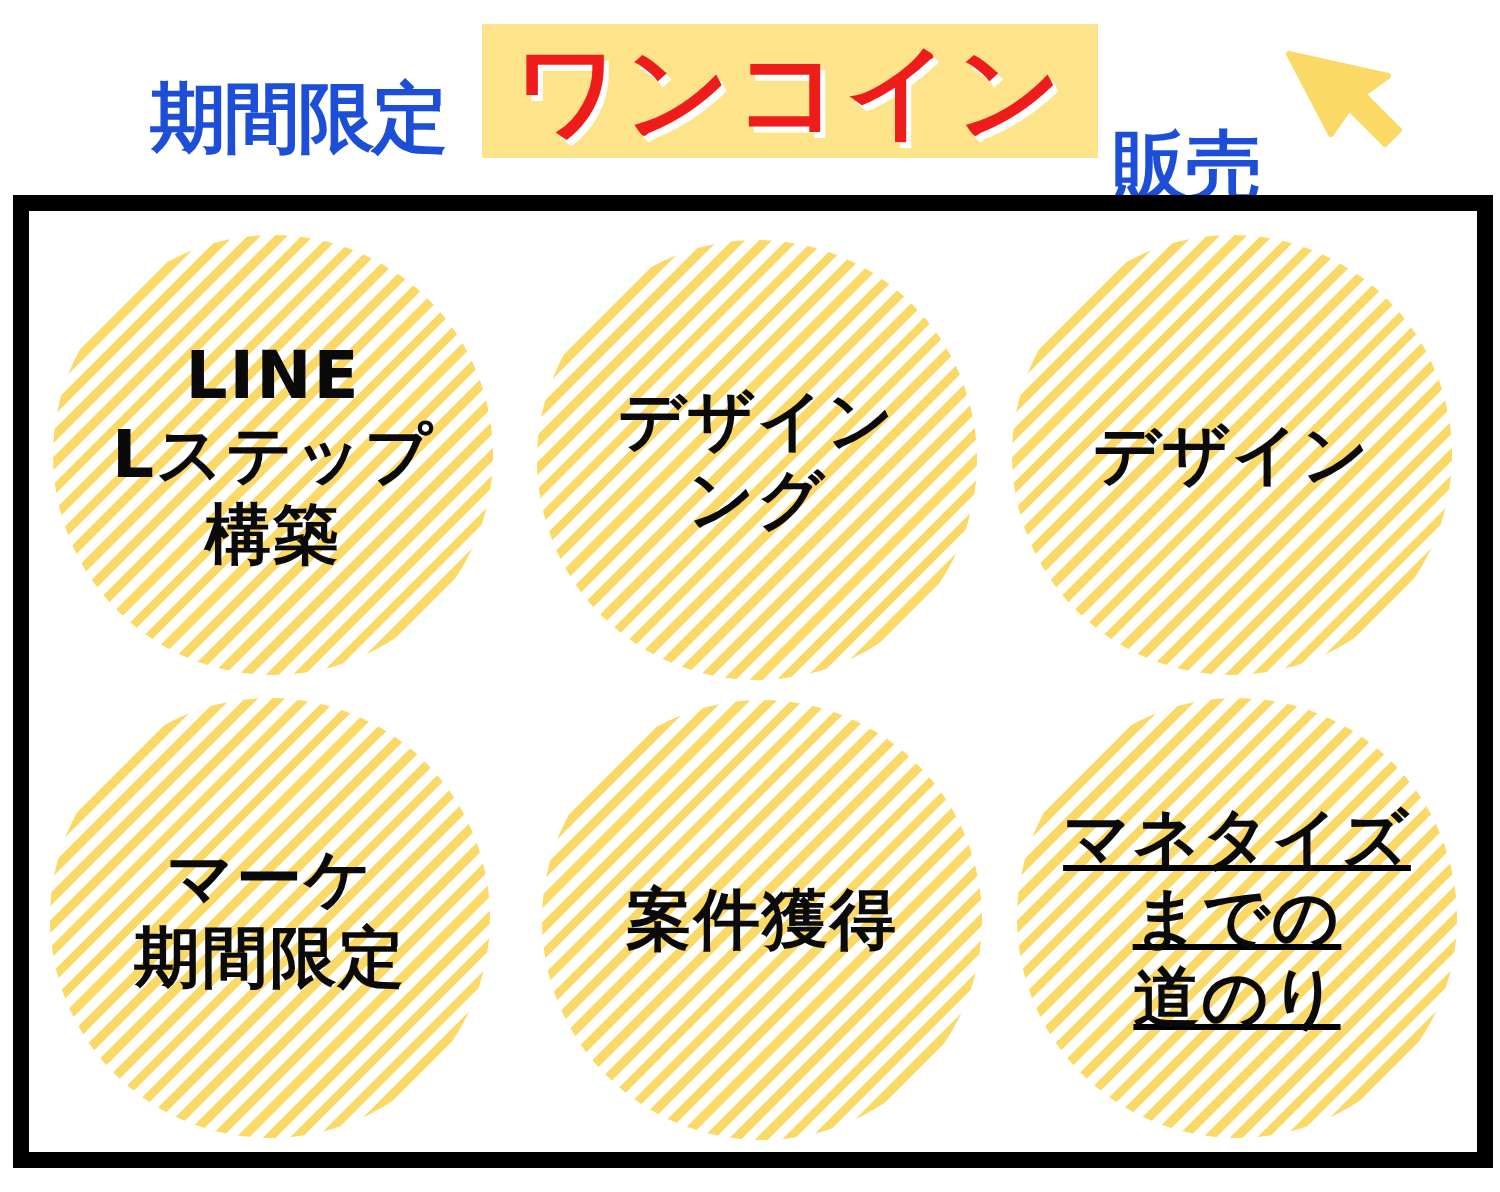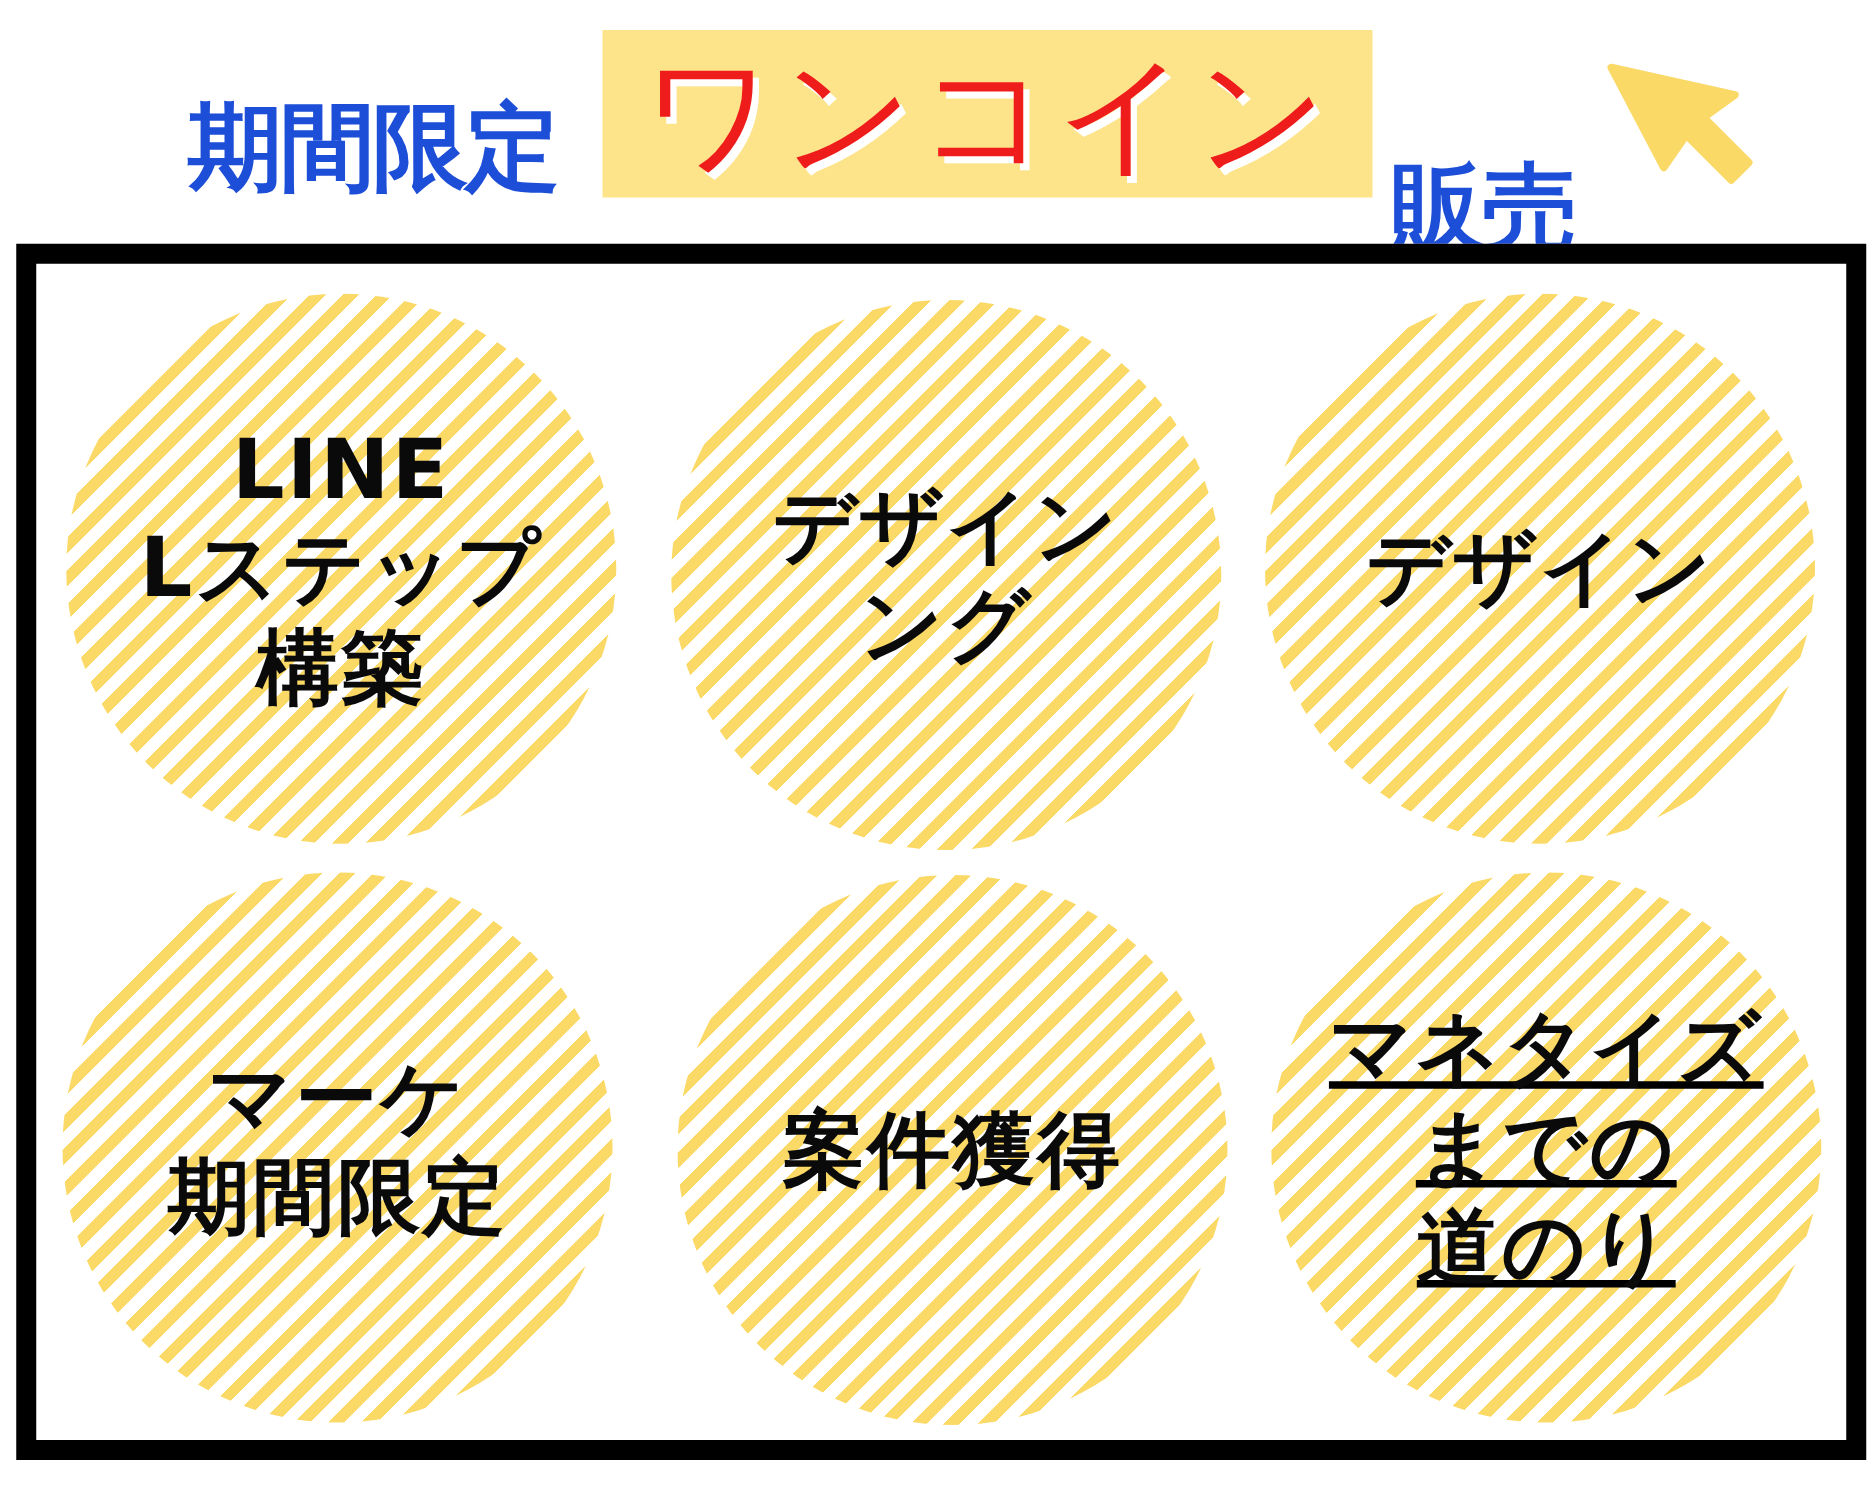--- a/index.html
+++ b/index.html
@@ -3,21 +3,21 @@
 <meta charset="utf-8">
 <style>
   html,body{margin:0;padding:0;background:#ffffff;}
   body{width:1500px;height:1192px;position:relative;overflow:hidden;font-family:"DejaVu Sans","Liberation Sans",sans-serif;}
   .header{position:absolute;left:0;top:0;width:1500px;height:180px;}
   .h-text{position:absolute;font-weight:bold;color:#1d4ed8;font-size:76px;line-height:1;letter-spacing:-2px;}
   .h-left{left:150px;top:80px;}
   .h-right{left:1112px;top:80px;margin-top:48px;}
   .banner{position:absolute;left:482px;top:24px;width:616px;height:134px;background:#fde38a;}
   .banner-text{position:absolute;left:0;top:0;width:100%;height:100%;display:flex;align-items:center;justify-content:center;
-    font-size:104px;font-weight:normal;color:#ef1c1c;letter-spacing:4px;text-shadow:5px 6px 0 #ffffff;line-height:1;}
+    font-size:104px;font-weight:bold;color:#ef1c1c;letter-spacing:4px;text-shadow:5px 6px 0 #ffffff;line-height:1;}
   .cursor{position:absolute;left:1285px;top:50px;width:130px;height:100px;}
   .frame{position:absolute;left:13px;top:195px;width:1448px;height:941px;border:16px solid #000;background:#fff;}
   .circle{position:absolute;width:440px;height:440px;border-radius:50%;
     background:repeating-linear-gradient(-45deg,#fbd966 0px,#fbd966 9px,#ffffff 9px,#ffffff 19px);
     display:flex;align-items:center;justify-content:center;text-align:center;}
   .circle-label{font-weight:bold;color:#0a0a0a;font-size:66px;line-height:1.2;white-space:pre-line;letter-spacing:2px;}
 </style>
 </head>
 <body>
 

